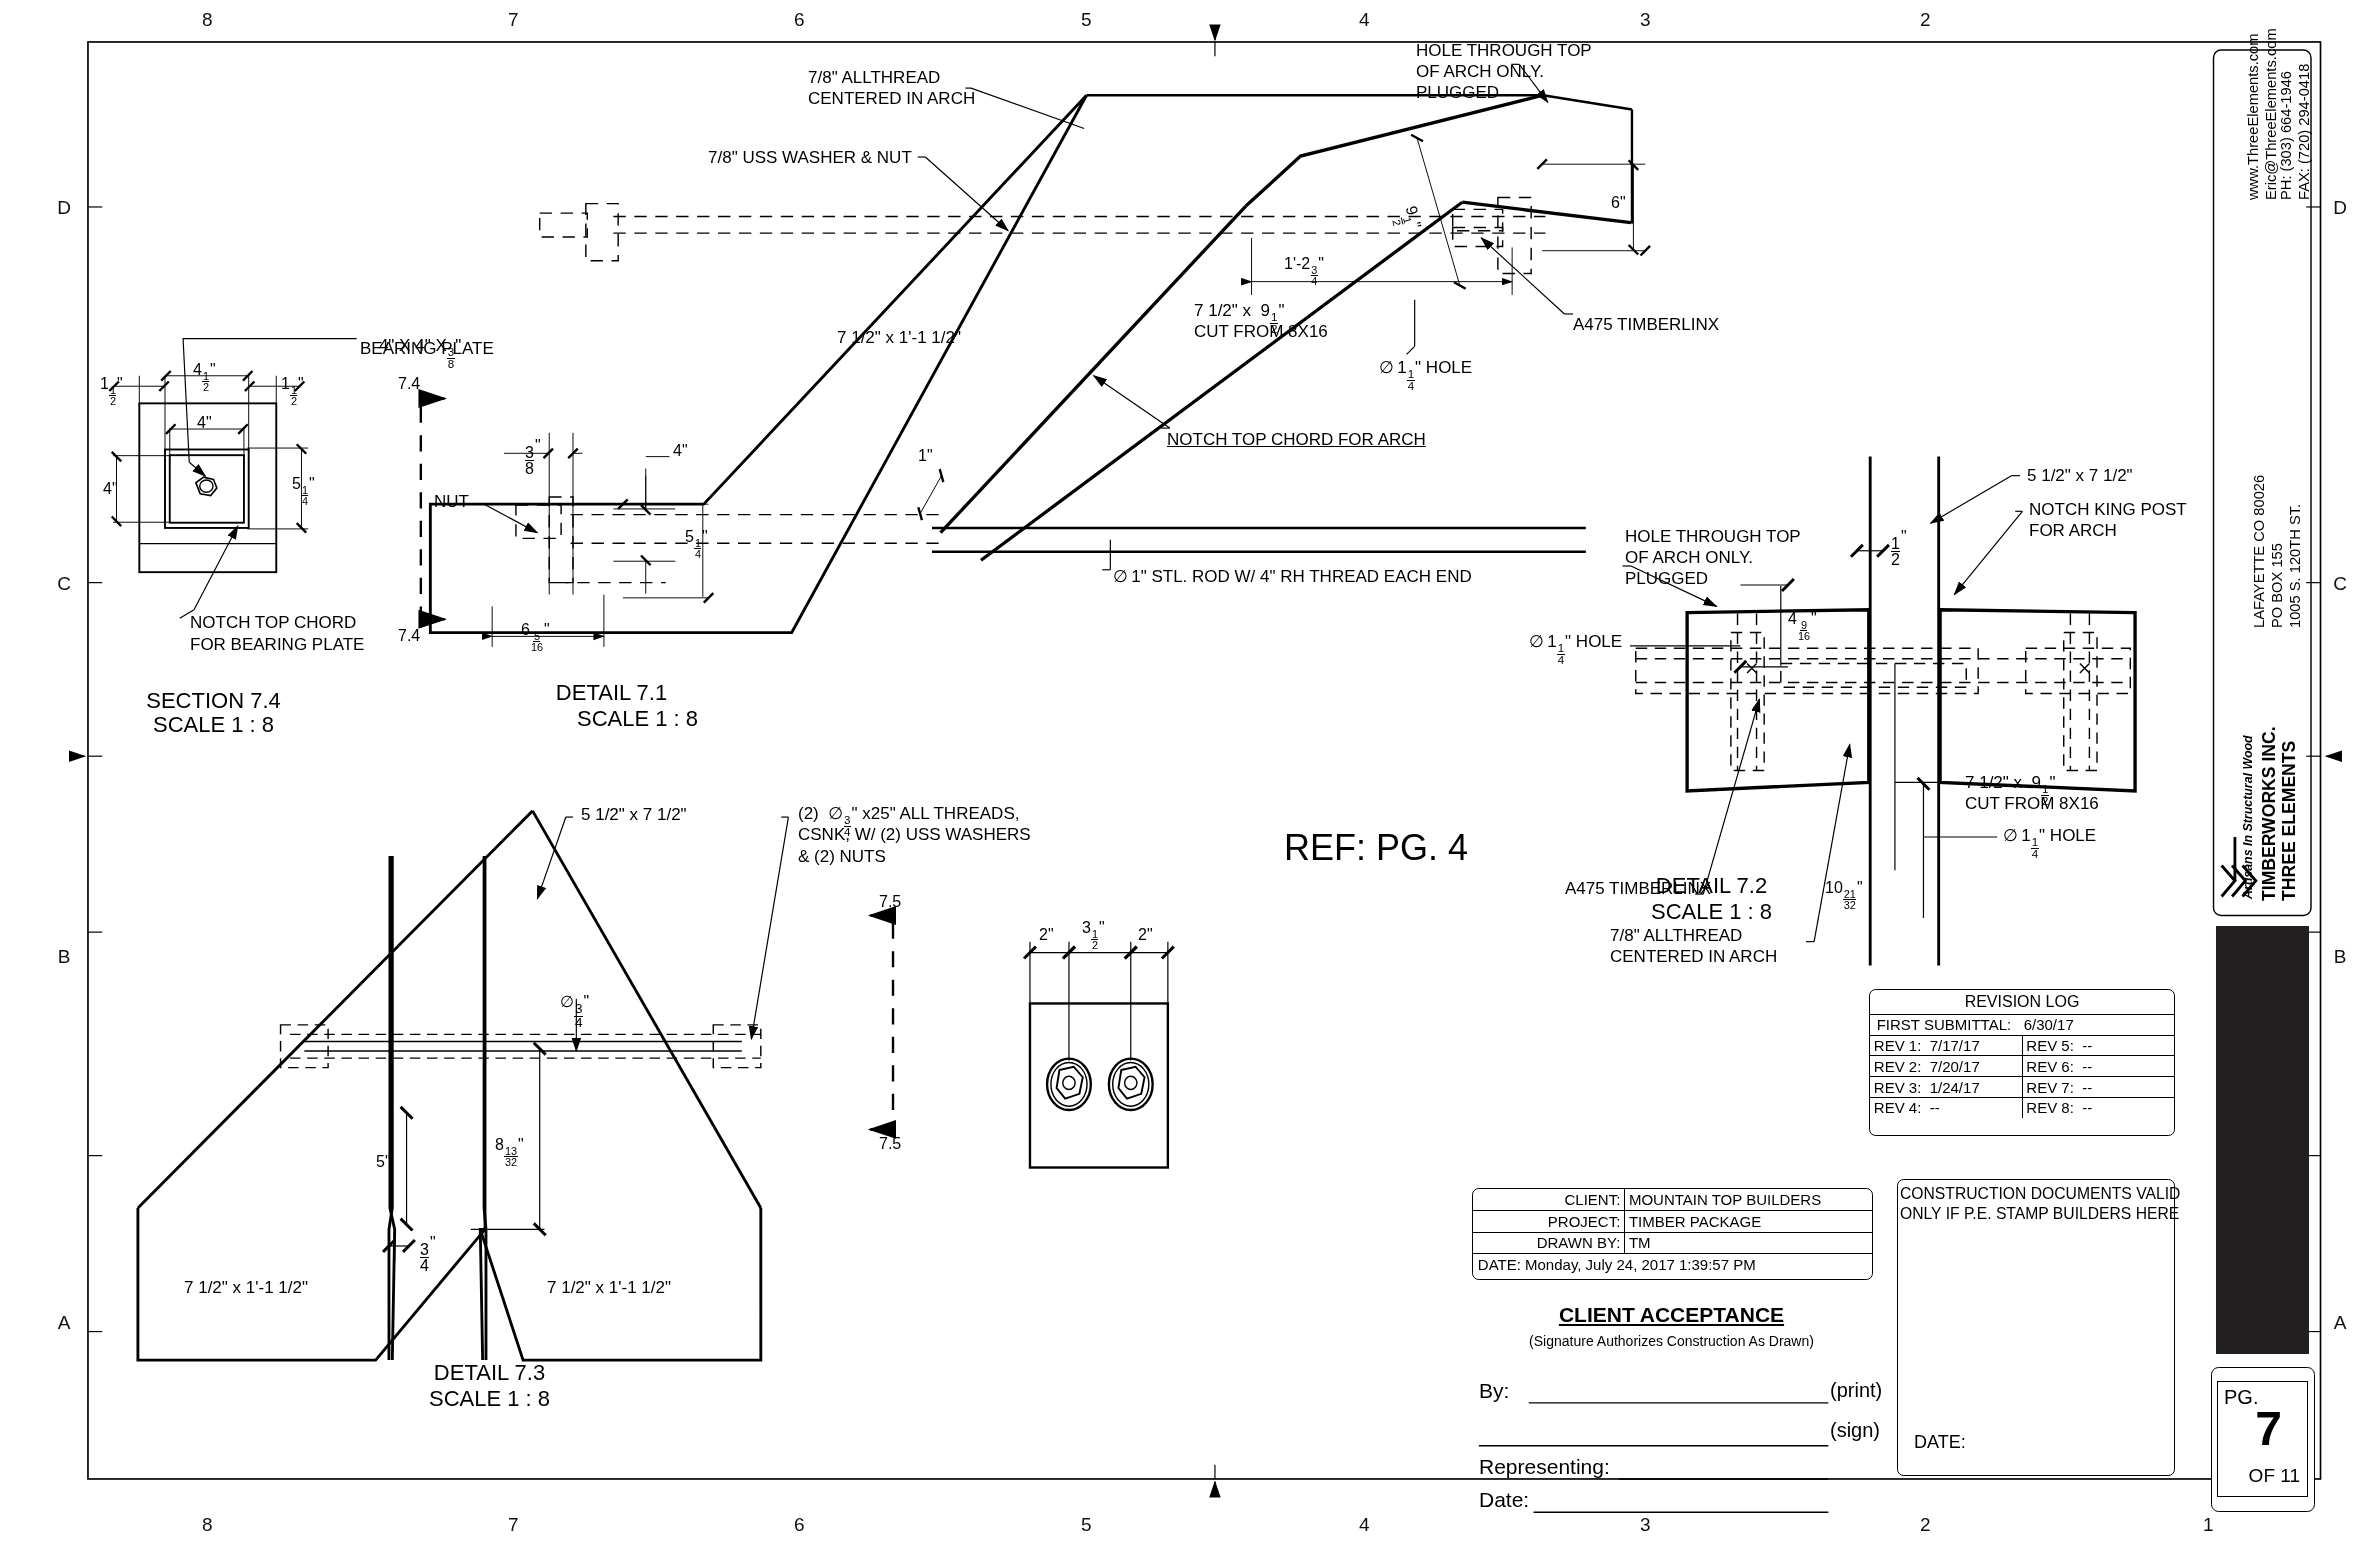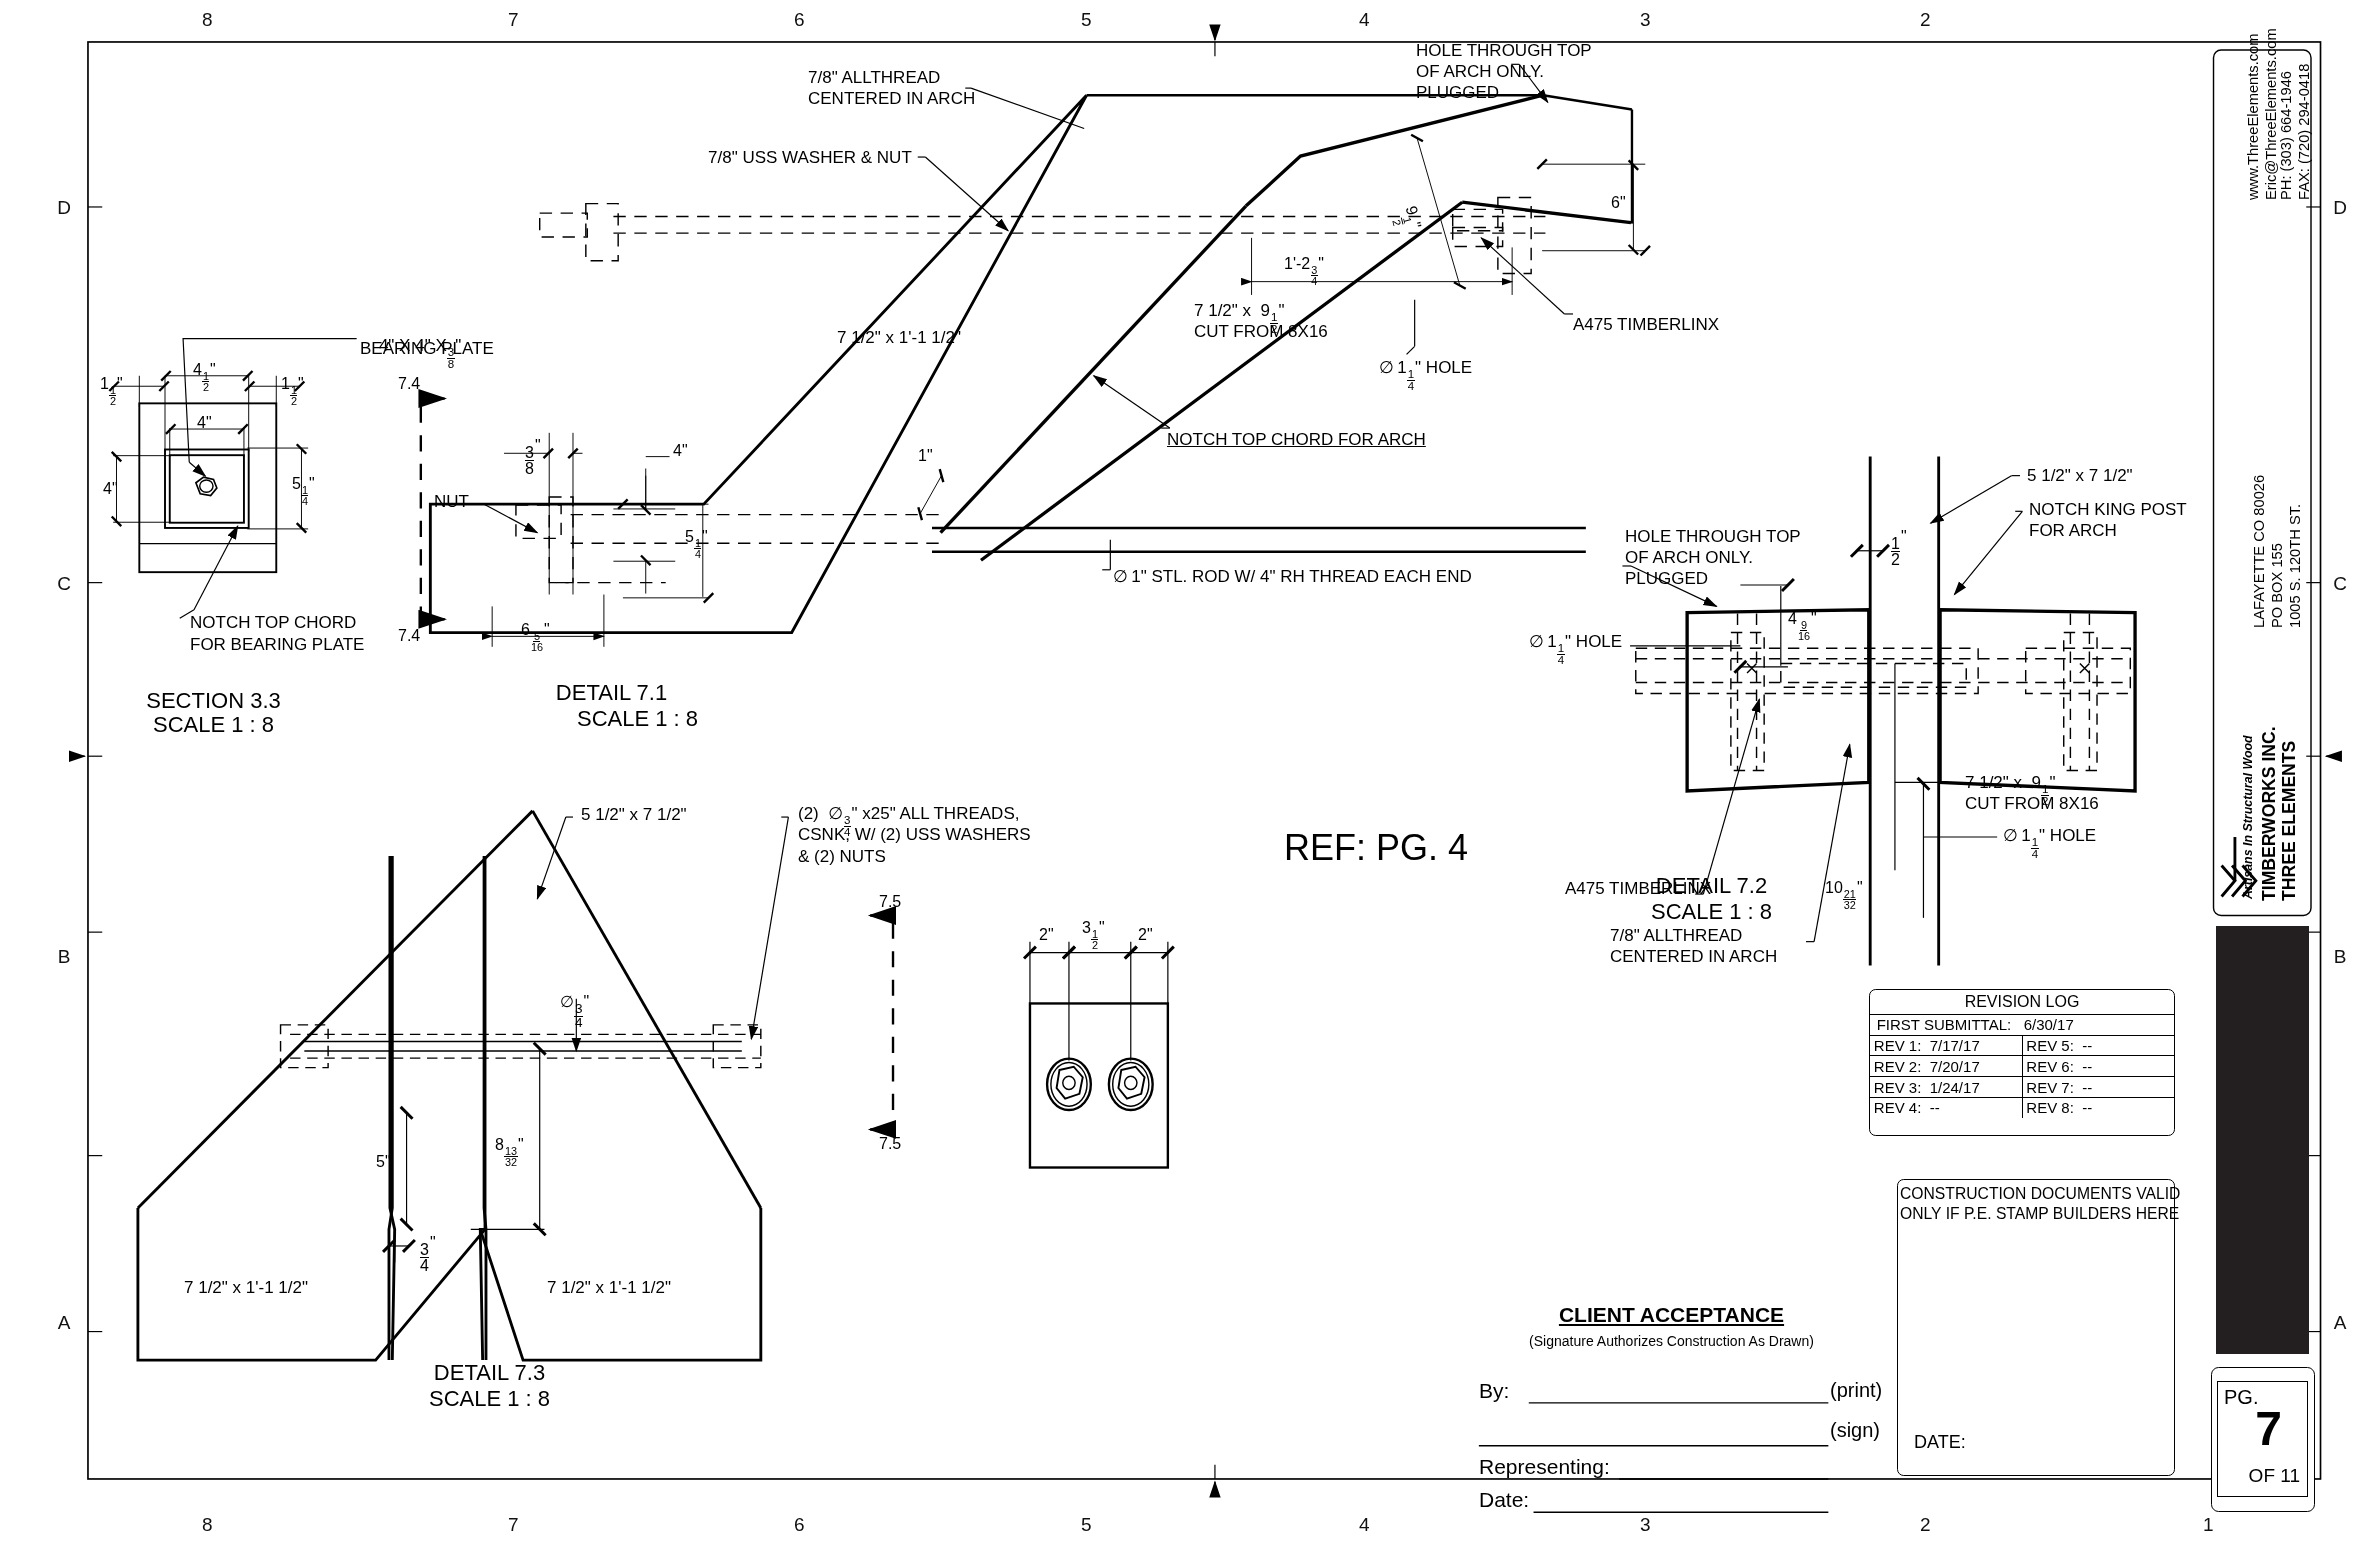--- a/index.html
+++ b/index.html
@@ -378,21 +378,21 @@
   <div class="txt note" style="left:190px;top:613px;">NOTCH TOP CHORD</div>
   <div class="txt note" style="left:190px;top:635px;text-align:center;">FOR BEARING PLATE</div>
   <div class="txt dim" style="left:100px;top:375px;">1<span class="frac"><span class="num">1</span><span class="den">2</span></span>"</div>
   <div class="txt dim" style="left:281px;top:375px;">1<span class="frac"><span class="num">1</span><span class="den">2</span></span>"</div>
   <div class="txt dim" style="left:193px;top:361px;">4<span class="frac"><span class="num">1</span><span class="den">2</span></span>"</div>
   <div class="txt dim" style="left:197px;top:414px;">4"</div>
   <div class="txt dim" style="left:103px;top:480px;">4"</div>
   <div class="txt dim" style="left:292px;top:475px;">5<span class="frac"><span class="num">1</span><span class="den">4</span></span>"</div>
   <div class="txt dim" style="left:398px;top:375px;">7.4</div>
   <div class="txt dim" style="left:398px;top:627px;">7.4</div>
-  <div class="txt title c" style="left:90px;top:689px;width:247px">SECTION 3.3</div>
+  <div class="txt title c" style="left:90px;top:689px;width:247px">SECTION 7.4</div>
   <div class="txt title c" style="left:90px;top:713px;width:247px">SCALE 1 : 8</div>
 
   <div class="txt note" style="left:808px;top:68px;">7/8" ALLTHREAD</div>
   <div class="txt note" style="left:808px;top:89px;">CENTERED IN ARCH</div>
   <div class="txt note" style="left:708px;top:148px;">7/8" USS WASHER &amp; NUT</div>
   <div class="txt note" style="left:1416px;top:41px;">HOLE THROUGH TOP</div>
   <div class="txt note" style="left:1416px;top:62px;">OF ARCH ONLY.</div>
   <div class="txt note" style="left:1416px;top:83px;">PLUGGED</div>
   <div class="txt note" style="left:1573px;top:315px;">A475 TIMBERLINX</div>
   <div class="txt note" style="left:1379px;top:358px;">∅ 1<span class="frac"><span class="num">1</span><span class="den">4</span></span>" HOLE</div>
@@ -475,20 +475,41 @@
           <td><span>REV 7:</span>&nbsp;&nbsp;<span>--</span></td>
           </tr>
       <tr>
             <td><span>REV 4:</span>&nbsp;&nbsp;<span>--</span></td>
           <td><span>REV 8:</span>&nbsp;&nbsp;<span>--</span></td>
           </tr>
     </tbody>
       </table>
   </div>
 
+  <div class="tblock" style="left:1472px;top:1188px;width:399px;height:90px;">
+    <table>
+      <tbody>
+          <tr>
+            <td style="width:38%">CLIENT:</td>
+          <td>MOUNTAIN TOP BUILDERS</td>
+          </tr>
+      <tr>
+            <td>PROJECT:</td>
+          <td>TIMBER PACKAGE</td>
+          </tr>
+      <tr>
+            <td>DRAWN BY:</td>
+          <td>TM</td>
+          </tr>
+      <tr>
+            <td colspan="2" style="text-align:left;padding-left:4.8px;">DATE: Monday, July 24, 2017 1:39:57 PM</td>
+          </tr>
+    </tbody>
+      </table>
+  </div>
 
   <div class="txt c" style="left:1472px;top:1303px;width:399px;font-size:21px;font-weight:bold;"><u class="ul">CLIENT ACCEPTANCE</u></div>
   <div class="txt c" style="left:1472px;top:1334px;width:399px;font-size:14px;">(Signature Authorizes Construction As Drawn)</div>
   <div class="txt" style="left:1479px;top:1379px;font-size:21px;">By:</div>
   <div class="txt" style="left:1830px;top:1379px;font-size:20px;">(print)</div>
   <div class="txt" style="left:1830px;top:1419px;font-size:20px;">(sign)</div>
   <div class="txt" style="left:1479px;top:1455px;font-size:21px;">Representing:</div>
   <div class="txt" style="left:1479px;top:1488px;font-size:21px;">Date:</div>
 
   <div class="stampbox" style="left:1897px;top:1179px;width:276px;height:295px;"></div>

